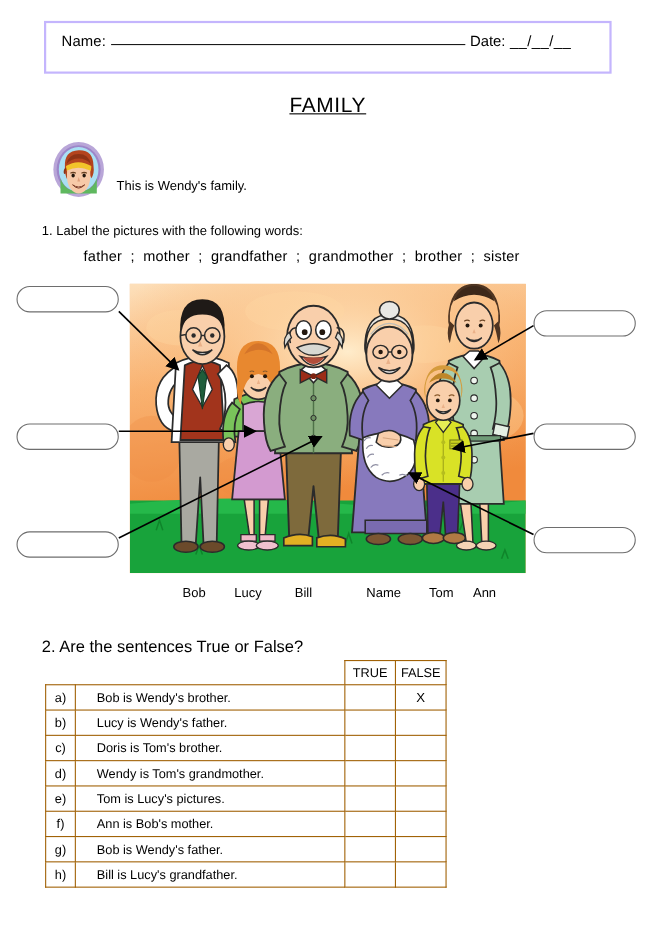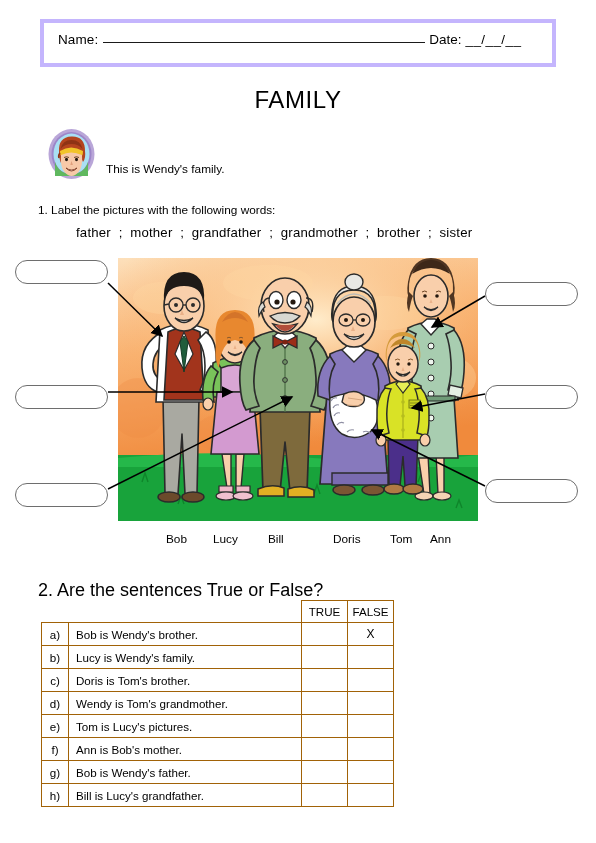--- a/index.html
+++ b/index.html
@@ -16,21 +16,21 @@
     overflow: hidden;
   }
 
   
   .header-box {
     position: absolute;
     left: 40px;
     top: 19px;
     width: 516px;
     height: 48px;
-    border: 4px solid #c4b5fd;
+    border: 2px solid #c4b5fd;
     box-sizing: border-box;
     background: #fff;
   }
   .header-row {
     position: absolute;
     left: 14px;
     top: 9px;
     right: 10px;
     display: flex;
     align-items: baseline;
@@ -48,22 +48,23 @@
   .date-label { }
   .date-slots { margin-left: 4px; letter-spacing: .4px; }
 
   
   .page-title {
     position: absolute;
     left: 0;
     top: 86px;
     width: 596px;
     text-align: center;
-    font-size: 24px;
+    font-size: 19px;
     letter-spacing: .6px;
+    text-decoration: underline;
   }
 
   
   .avatar {
     position: absolute;
     left: 47px;
     top: 128px;
     width: 49px;
     height: 52px;
   }
@@ -141,37 +142,37 @@
     position: absolute;
     top: 0;
     white-space: nowrap;
   }
 
   
   .ex2-instruction {
     position: absolute;
     left: 38px;
     top: 580px;
-    font-size: 18px;
+    font-size: 15px;
   }
   .tf-table {
     position: absolute;
     left: 41px;
     top: 600px;
     border-collapse: collapse;
     font-size: 11.6px;
   }
   .tf-table td, .tf-table th {
     border: 1px solid #a16207;
     height: 22px;
     font-weight: normal;
     padding: 0;
   }
   .tf-table .col-letter { width: 26px; text-align: center; }
-  .tf-table .col-sentence { width: 225px; text-align: left; padding-left: 7px; }
+  .tf-table .col-sentence { width: 225px; text-align: left; padding-left: 19px; }
   .tf-table .col-tf { width: 45px; text-align: center; }
   .tf-table thead .col-letter,
   .tf-table thead .col-sentence {
     border: none;
   }
   .tf-table thead th { height: 21px; }
   .mark { font-size: 12px; }
 </style>
 </head>
 <body>
@@ -496,21 +497,21 @@
 
   <line x1="485" y1="394" x2="412" y2="408" stroke="#000" stroke-width="1.5" marker-end="url(#arw)"></line>
 
   <line x1="485" y1="486" x2="372" y2="430" stroke="#000" stroke-width="1.5" marker-end="url(#arw)"></line>
 </svg>
 
 <div class="names-row">
   <span style="left:48px">Bob</span>
   <span style="left:95px">Lucy</span>
   <span style="left:150px">Bill</span>
-  <span style="left:215px">Doris</span>
+  <span style="left:215px">Name</span>
   <span style="left:272px">Tom</span>
   <span style="left:312px">Ann</span>
 </div>
 
 <div class="ex2-instruction">2. Are the sentences True or False?</div>
 
 <table class="tf-table">
   <thead>
     <tr>
       <th class="col-letter"></th>
@@ -521,21 +522,21 @@
   </thead>
   <tbody>
     <tr>
       <td class="col-letter">a)</td>
       <td class="col-sentence">Bob is Wendy's brother.</td>
       <td class="col-tf mark"></td>
       <td class="col-tf mark">X</td>
     </tr>
     <tr>
       <td class="col-letter">b)</td>
-      <td class="col-sentence">Lucy is Wendy's family.</td>
+      <td class="col-sentence">Lucy is Wendy's father.</td>
       <td class="col-tf mark"></td>
       <td class="col-tf mark"></td>
     </tr>
     <tr>
       <td class="col-letter">c)</td>
       <td class="col-sentence">Doris is Tom's brother.</td>
       <td class="col-tf mark"></td>
       <td class="col-tf mark"></td>
     </tr>
     <tr>

